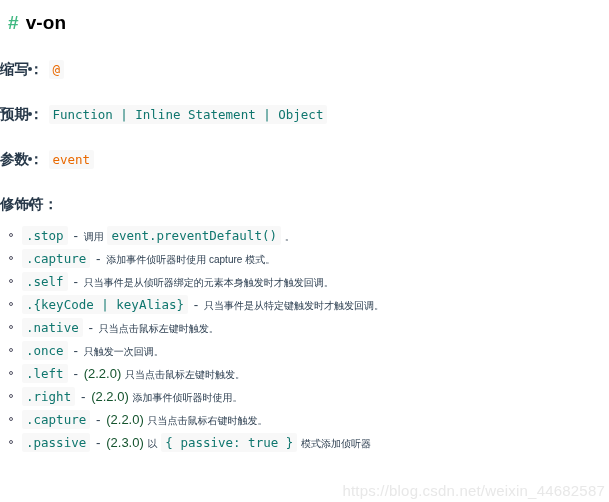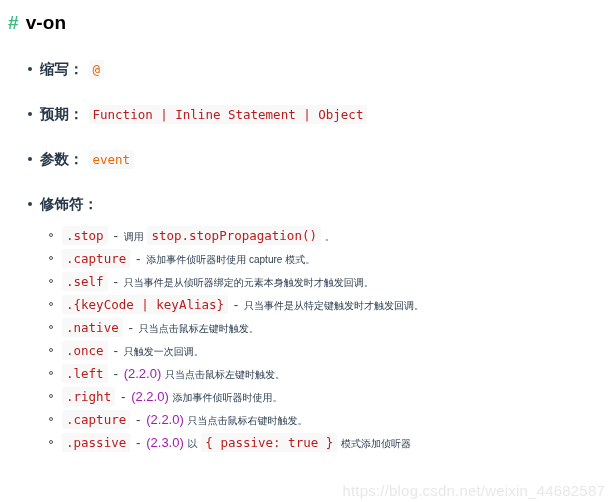--- a/index.html
+++ b/index.html
@@ -51,21 +51,20 @@
   }
 
   
   ul.lvl1 {
     list-style: none;
     margin: 0;
     padding: 0;
   }
   ul.lvl1 > li {
     position: relative;
-    padding-left: 40px;
     margin-top: 22px;
     line-height: 22px;
     font-size: 14.5px;
   }
   ul.lvl1 > li::before {
     content: "";
     position: absolute;
     left: 28px;
     top: 9px;
     width: 4px;
@@ -89,21 +88,21 @@
   code.inline {
     font-family: "DejaVu Sans Mono", "Liberation Mono", monospace;
     background-color: #f8f8f8;
     color: #e96900;
     font-size: 12.5px;
     padding: 2px 4px;
     border-radius: 2px;
     white-space: pre;
   }
   code.inline.red {
-    color: #b91c1c;
+    color: #0f766e;
   }
 
   
   ul.lvl2 {
     list-style: none;
     margin: 9px 0 0 0;
     padding: 0;
   }
   ul.lvl2 > li {
     position: relative;
@@ -131,21 +130,21 @@
     color: #2c3e50;
     font-size: 13.5px;
     padding: 0 2px;
   }
   .zh {
     font-size: 10px;
     color: #2c3e50;
   }
   .ver {
     font-size: 13px;
-    color: #a21caf;
+    color: #14532d;
   }
 
   
   .watermark {
     position: absolute;
     right: 4px;
     bottom: 3px;
     font-size: 15px;
     color: #e8e8e8;
     font-family: "Liberation Sans", "DejaVu Sans", sans-serif;
@@ -175,21 +174,21 @@
     </li>
 
     <li>
       <span class="item-label">参数</span><span class="colon">：</span><code class="inline">event</code>
     </li>
 
     <li>
       <span class="item-label">修饰符</span><span class="colon">：</span>
 
       <ul class="lvl2" id="modifier-list">
-          <li><code class="inline red">.stop</code><span class="dash"> - </span><span class="zh">调用</span> <code class="inline red">stop.stopPropagation()</code> <span class="zh">。</span></li>
+          <li><code class="inline red">.stop</code><span class="dash"> - </span><span class="zh">调用</span> <code class="inline red">event.preventDefault()</code> <span class="zh">。</span></li>
           <li><code class="inline red">.capture</code><span class="dash"> - </span><span class="zh">添加事件侦听器时使用 capture 模式。</span></li>
           <li><code class="inline red">.self</code><span class="dash"> - </span><span class="zh">只当事件是从侦听器绑定的元素本身触发时才触发回调。</span></li>
           <li><code class="inline red">.{keyCode | keyAlias}</code><span class="dash"> - </span><span class="zh">只当事件是从特定键触发时才触发回调。</span></li>
           <li><code class="inline red">.native</code><span class="dash"> - </span><span class="zh">只当点击鼠标左键时触发。</span></li>
           <li><code class="inline red">.once</code><span class="dash"> - </span><span class="zh">只触发一次回调。</span></li>
           <li><code class="inline red">.left</code><span class="dash"> - </span><span class="ver">(2.2.0)</span> <span class="zh">只当点击鼠标左键时触发。</span></li>
           <li><code class="inline red">.right</code><span class="dash"> - </span><span class="ver">(2.2.0)</span> <span class="zh">添加事件侦听器时使用。</span></li>
           <li><code class="inline red">.capture</code><span class="dash"> - </span><span class="ver">(2.2.0)</span> <span class="zh">只当点击鼠标右键时触发。</span></li>
           <li><code class="inline red">.passive</code><span class="dash"> - </span><span class="ver">(2.3.0)</span> <span class="zh">以</span> <code class="inline red">{ passive: true }</code> <span class="zh">模式添加侦听器</span></li>
         </ul>

